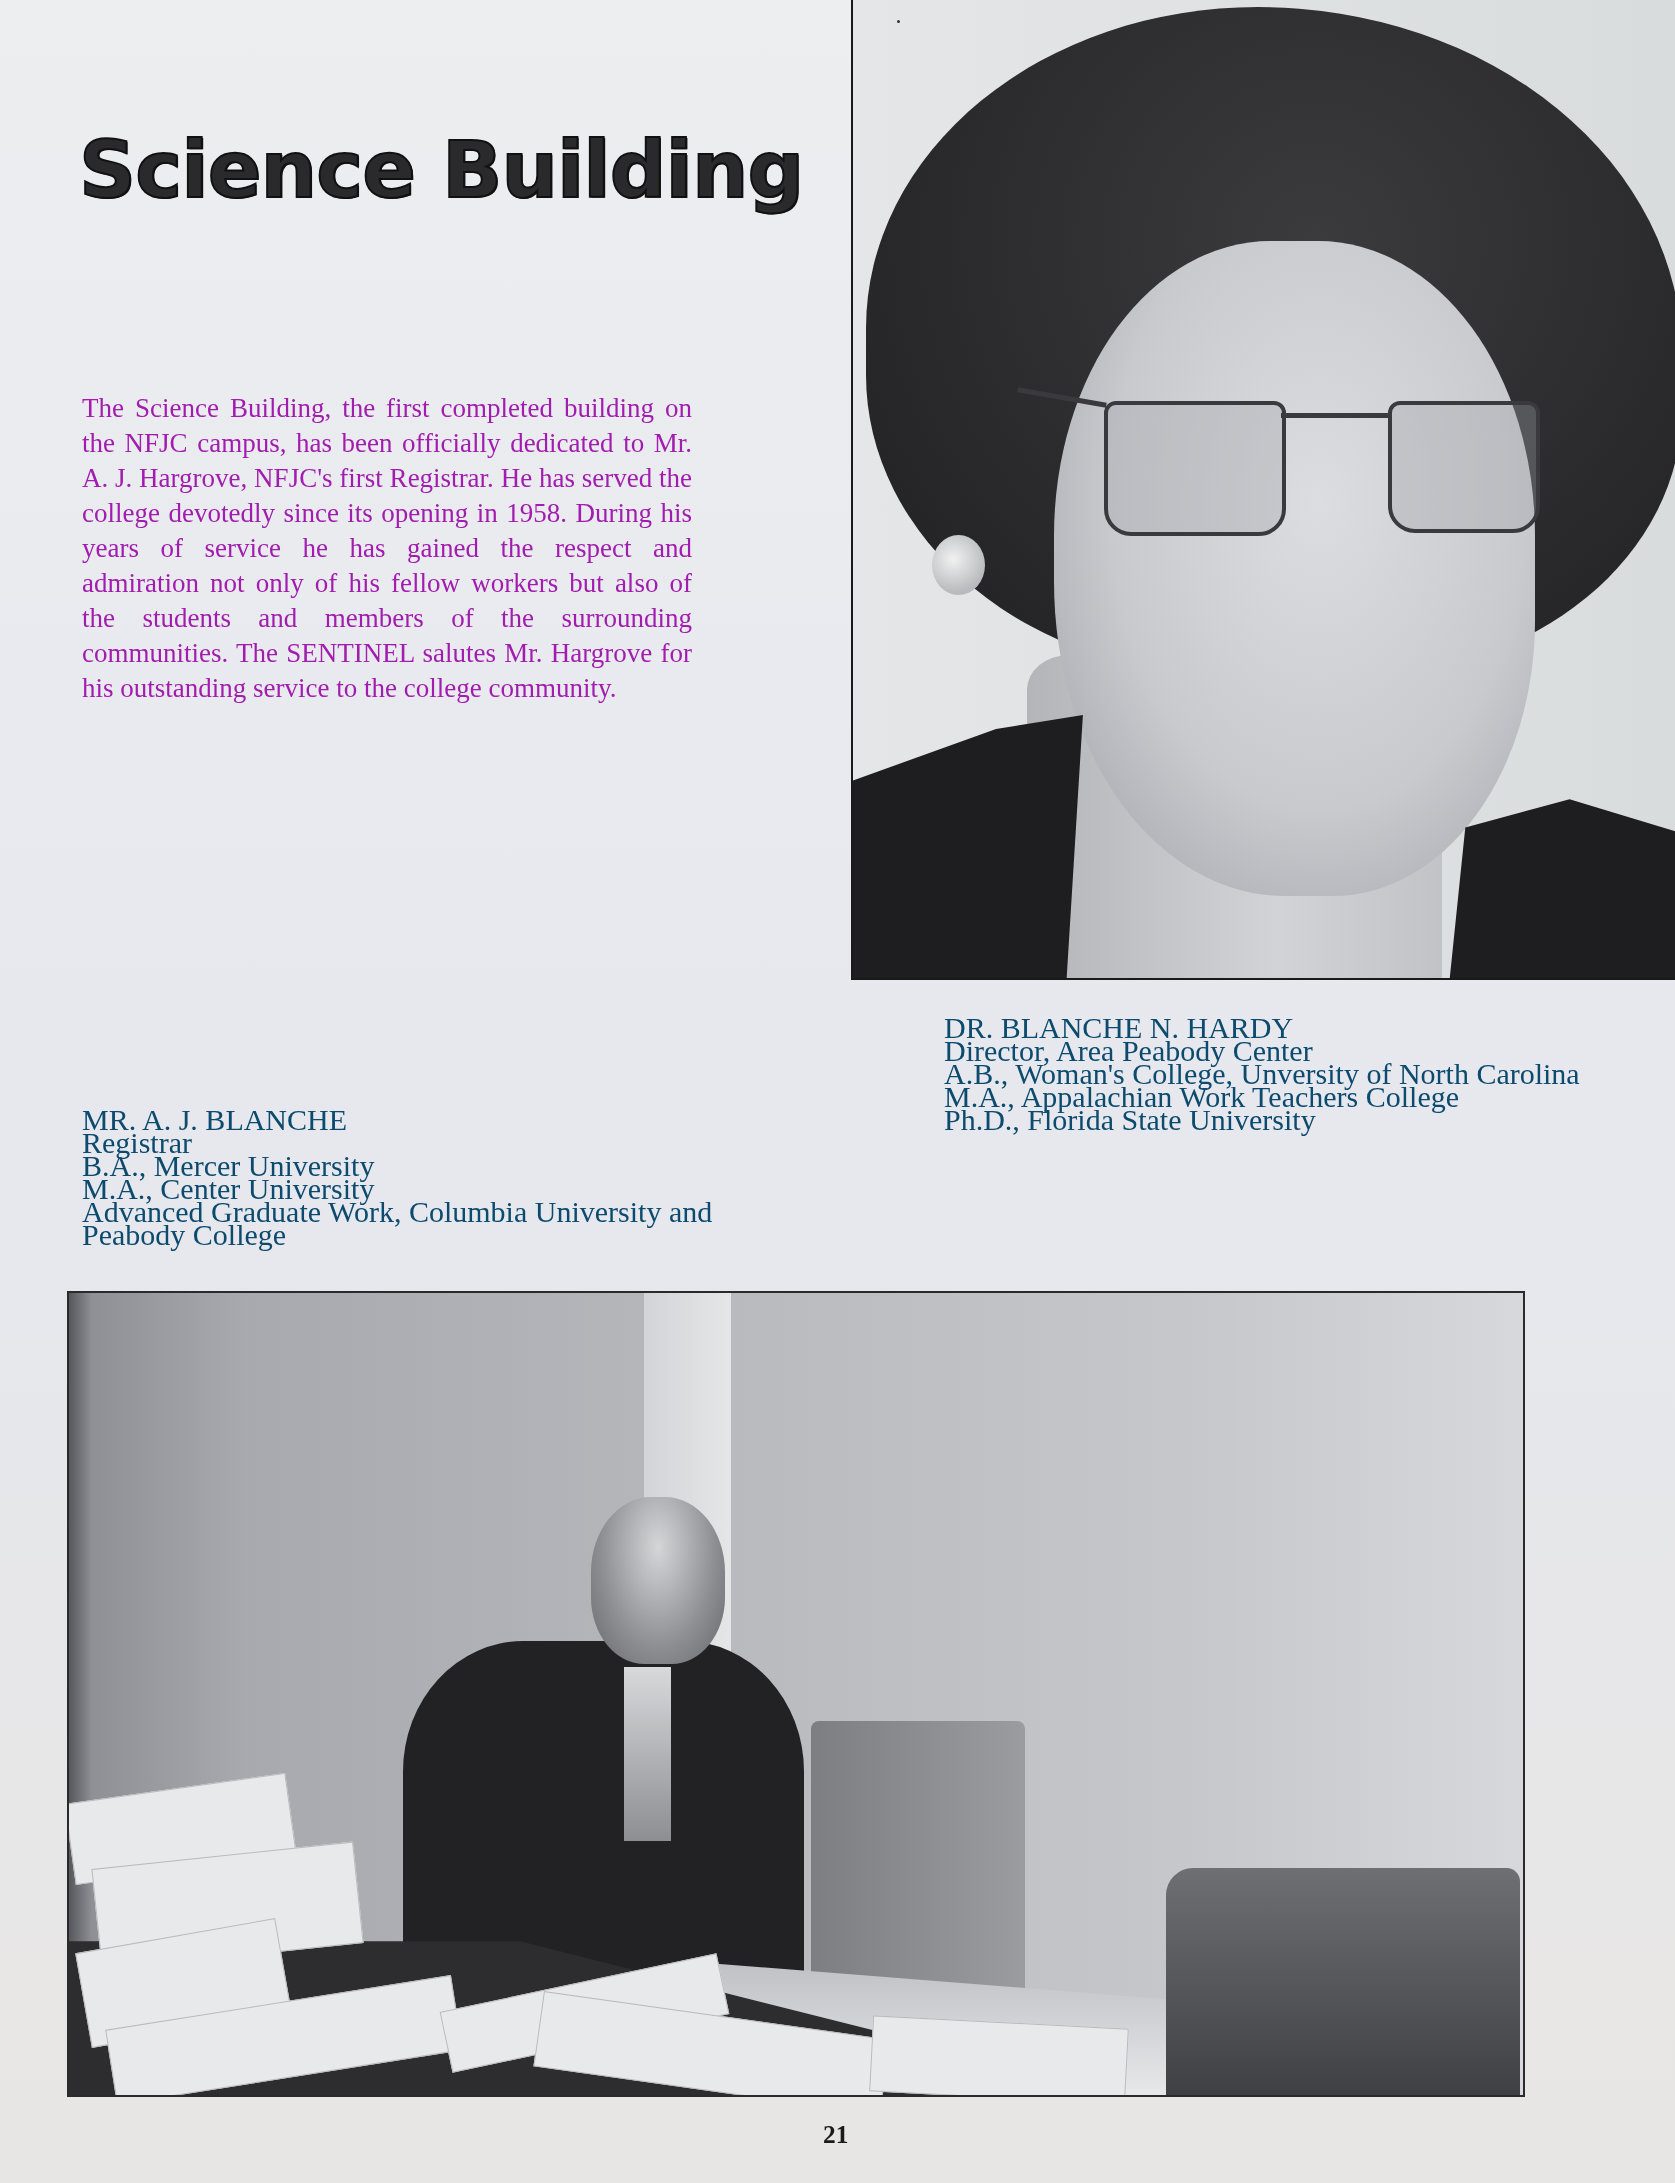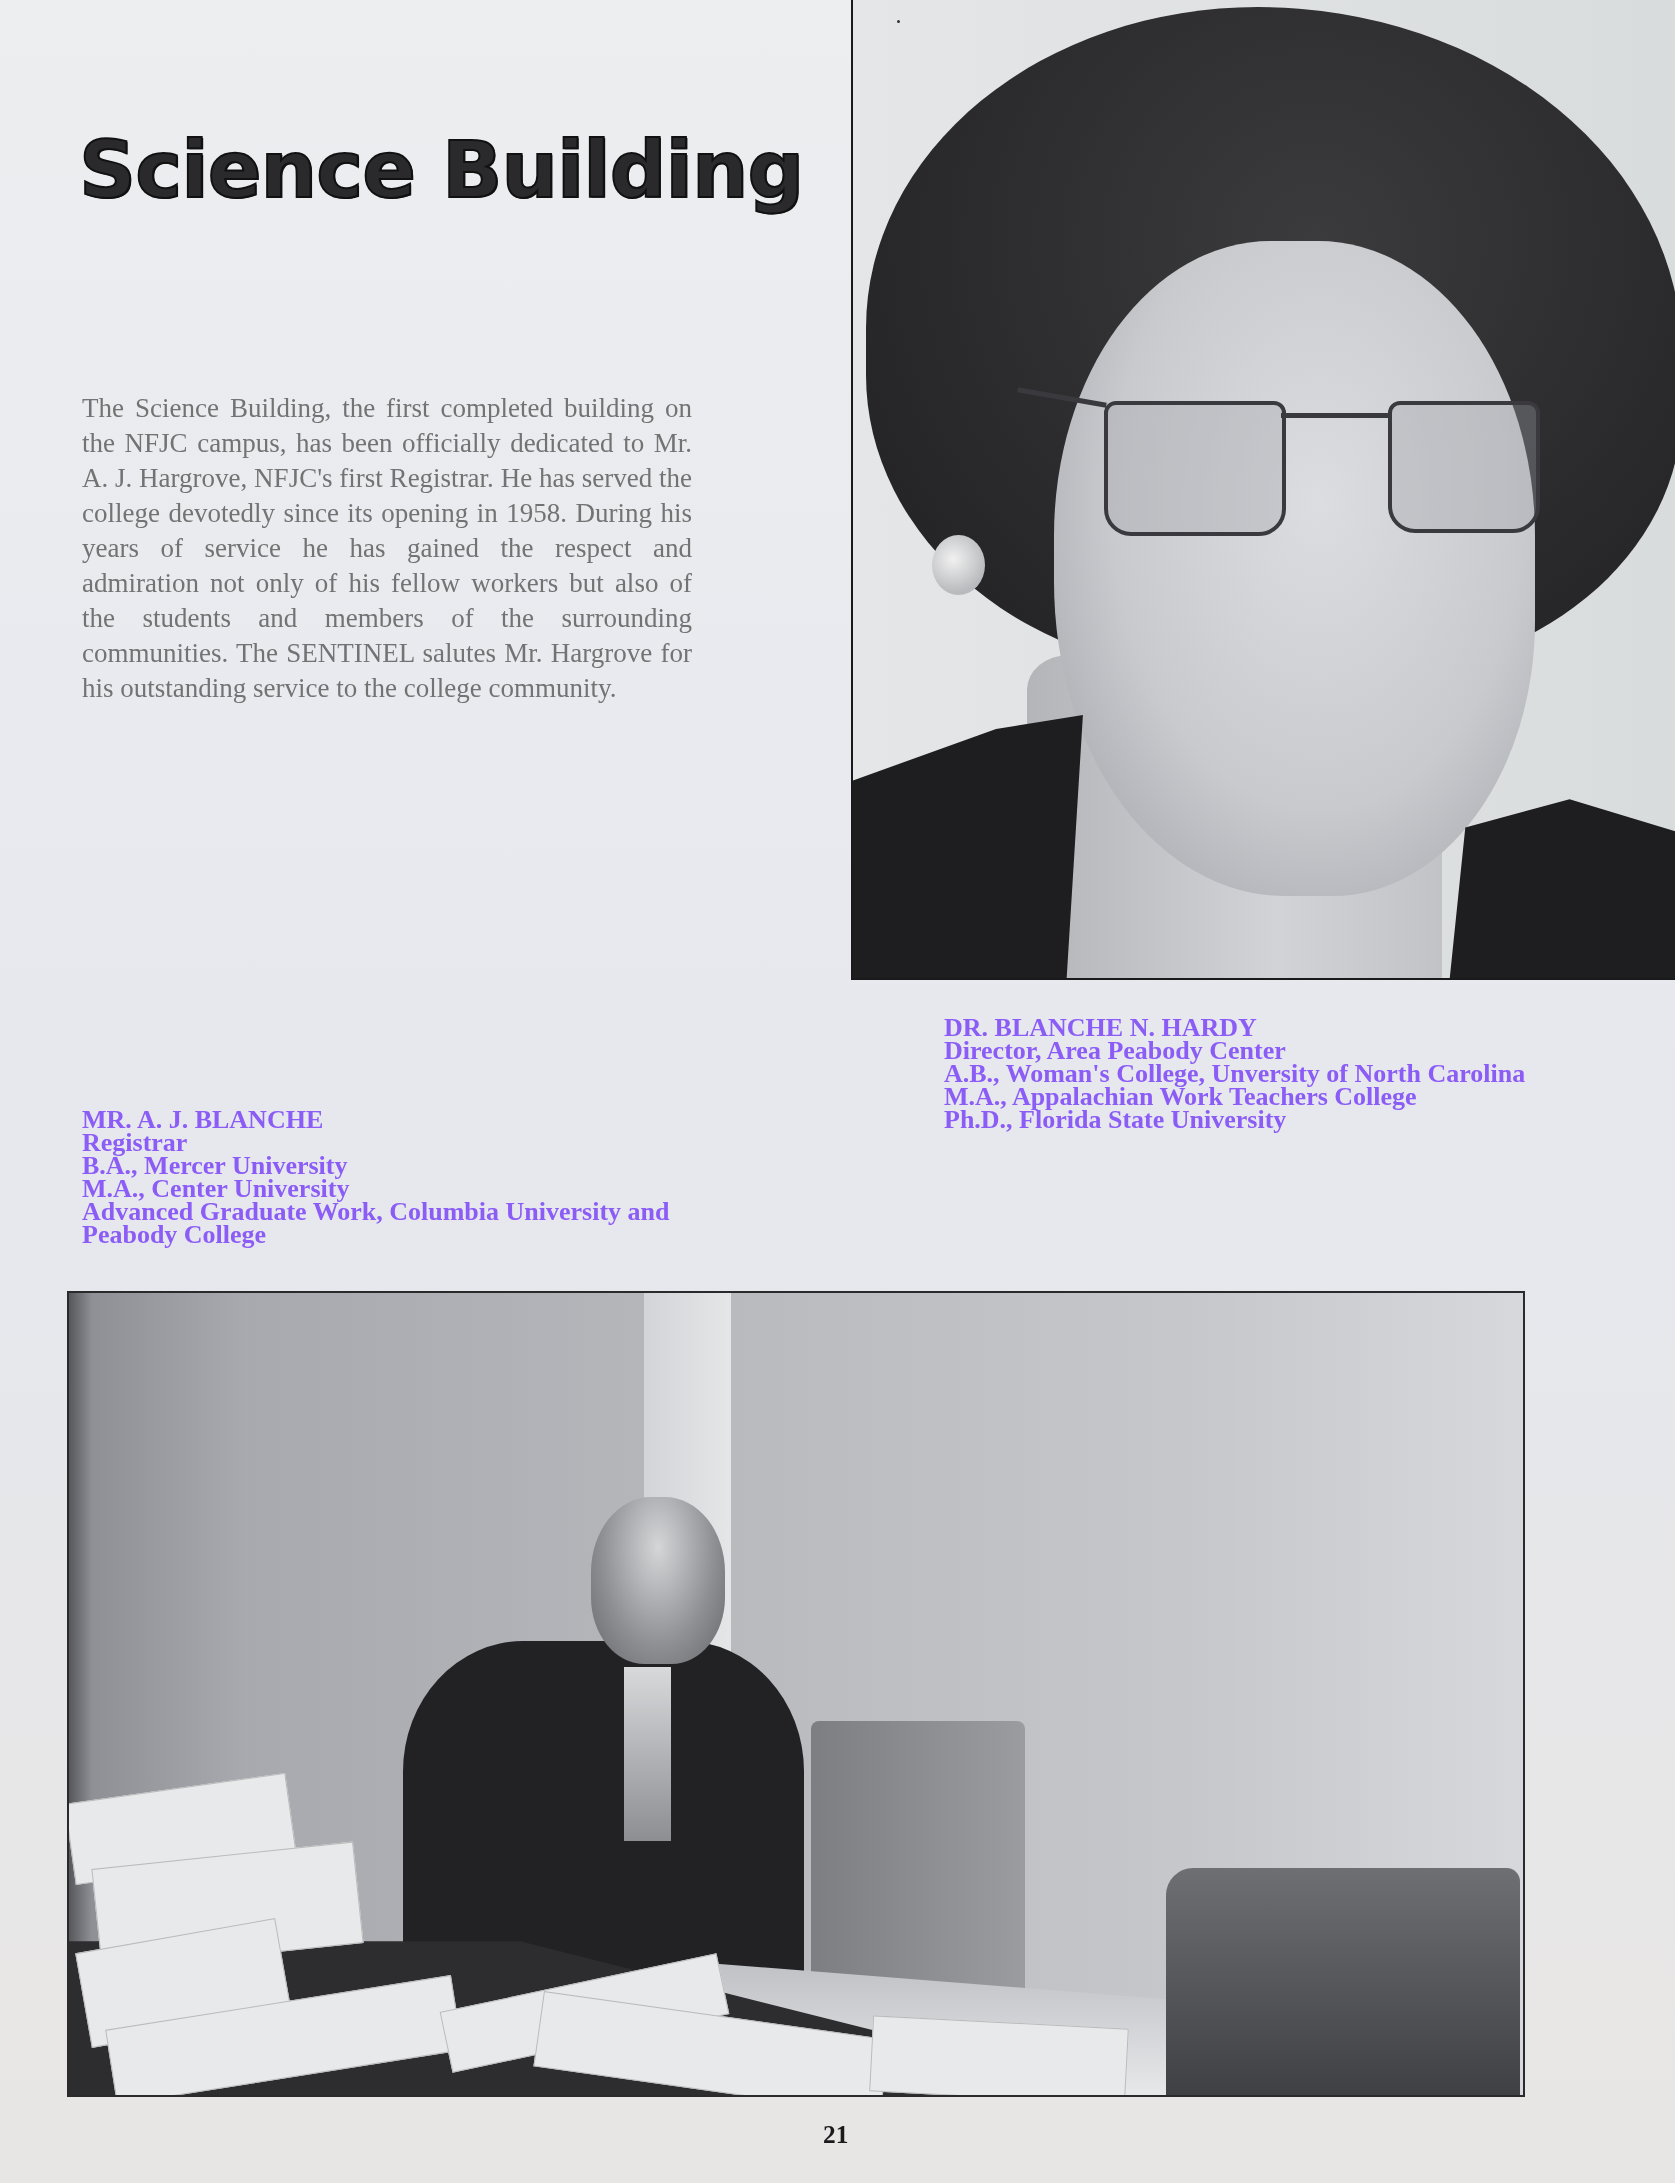--- a/index.html
+++ b/index.html
@@ -18,21 +18,21 @@
       font-family: "DejaVu Sans", "Liberation Sans", sans-serif;
       font-size: 79px; line-height: 86px; font-weight: 600;
       color: #2a2a2c; letter-spacing: -0.7px;
       -webkit-text-stroke: 2px #111;
       text-shadow: 1.3px 1.3px 0 #111;
     }
     .title .line { display: block; white-space: nowrap; }
     .body-text {
       position: absolute; left: 82px; top: 364px; width: 610px;
       font-size: 27px; line-height: 35px; text-align: justify;
-      color: #737373;
+      color: #a21caf;
     }
     .photo {
       position: absolute; overflow: hidden;
     }
     .portrait {
       left: 851px; top: 0; width: 825px; height: 978px;
       background: #e2e4e6;
       border-left: 2.7px solid #1a1a1a; border-bottom: 2.7px solid #1a1a1a;
     }
     .portrait .bg { position:absolute; inset:0; background: linear-gradient(90deg,#e4e6e7,#d9dcdd); }
@@ -62,21 +62,21 @@
     }
     .portrait .glasses-l { left: 251px; top: 401px; width: 174px; height: 127px; }
     .portrait .glasses-r { left: 535px; top: 401px; width: 144px; height: 124px; }
     .portrait .bridge { position:absolute; left: 428px; top: 413px; width: 107px; height: 4.7px; background:#3a3a3e; }
     .portrait .temple { position:absolute; left: 164px; top: 395px; width: 90px; height: 4.7px; background:#3a3a3e; transform: rotate(10deg); }
     .portrait .earring {
       position:absolute; left: 79px; top: 535px; width: 53px; height: 60px; border-radius: 50%;
       background: radial-gradient(circle at 40% 40%, #f1f1f1, #b9babd 70%);
     }
     .caption {
-      position: absolute; font-size: 26px; line-height: 23px; color: #8b5cf6; white-space: nowrap; font-weight: bold;
+      position: absolute; font-size: 30px; line-height: 23px; color: #0c4a6e; white-space: nowrap;
     }
     .caption-hardy { left: 944px; top: 1016px; }
     .caption-hargrove { left: 82px; top: 1108px; }
     .caption .line { display: block; }
     .desk-photo {
       left: 67px; top: 1291px; width: 1454px; height: 802px;
       background: #9fa1a6;
       border: 2px solid #2a2a2d;
     }
     .desk-photo .wall-left { position:absolute; left:0; top:0; width: 575px; height: 100%; background: linear-gradient(90deg,#56585c 0%, #8e9095 4%, #a7a9ae 30%, #b4b6ba 100%); }

